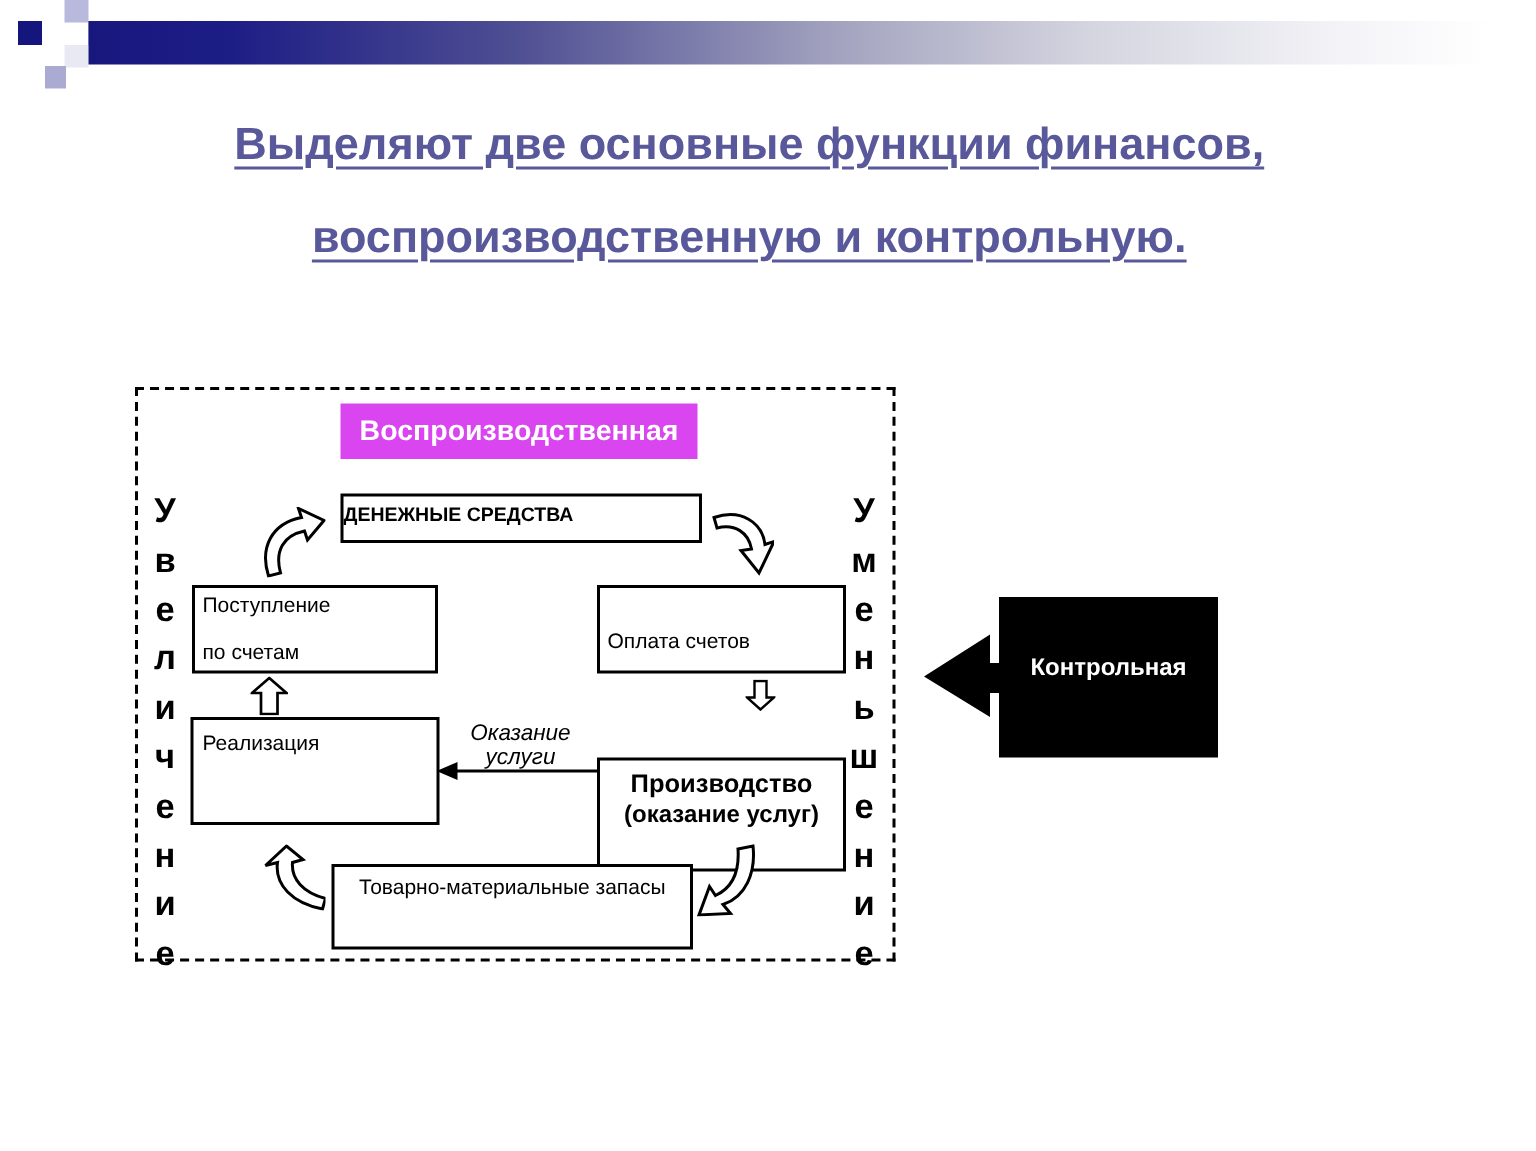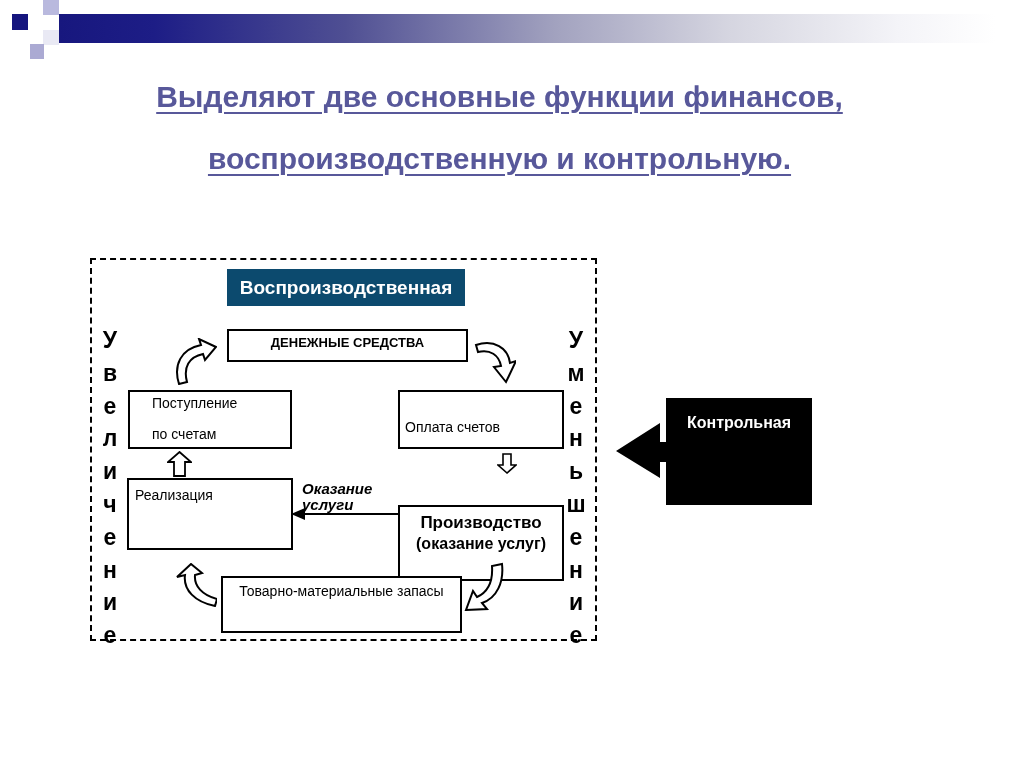--- a/index.html
+++ b/index.html
@@ -26,34 +26,34 @@
   }
   .title .line{text-decoration:underline;text-decoration-thickness:2px;text-underline-offset:5px;}
   
   .frame{
     position:absolute;left:90px;top:258px;width:507px;height:383px;
     border:2px dashed #000;box-sizing:border-box;
   }
   
   .box{position:absolute;border:2px solid #000;background:#fff;box-sizing:border-box;}
   .box-header{
-    left:227px;top:269px;width:238px;height:37px;background:#0c4a6e;color:#fff;border:none;
+    left:227px;top:269px;width:238px;height:37px;background:#d946ef;color:#fff;border:none;
     display:flex;align-items:center;justify-content:center;font-size:19px;font-weight:bold;
   }
-  .box-cash{left:227px;top:329px;width:241px;height:33px;font-size:13px;font-weight:bold;text-align:center;padding-top:4px;}
-  .box-receipts{left:128px;top:390px;width:164px;height:59px;font-size:14px;padding:3px 0 0 22px;}
+  .box-cash{left:227px;top:329px;width:241px;height:33px;font-size:13px;font-weight:bold;padding-top:4px;}
+  .box-receipts{left:128px;top:390px;width:164px;height:59px;font-size:14px;padding:3px 0 0 5px;}
   .box-receipts .l2{margin-top:15px;}
   .box-payment{left:398px;top:390px;width:166px;height:59px;font-size:14px;padding:27px 0 0 5px;}
   .box-sales{left:127px;top:478px;width:166px;height:72px;font-size:14px;padding:7px 0 0 6px;}
   .box-production{left:398px;top:477px;width:166px;height:76px;text-align:center;font-weight:bold;font-size:17px;line-height:21px;padding-top:5px;margin-top:28px;}
   .box-production .l3{font-size:16px;}
   .box-inventory{left:221px;top:576px;width:241px;height:57px;font-size:14px;text-align:center;padding-top:5px;}
   .box-control{
     position:absolute;left:666px;top:398px;width:146px;height:107px;background:#000;color:#fff;
-    box-sizing:border-box;text-align:center;padding-top:16px;font-size:16px;font-weight:bold;
+    box-sizing:border-box;text-align:center;padding-top:39px;font-size:16px;font-weight:bold;
   }
   
   .rail{position:absolute;top:324px;width:26px;font-size:23px;font-weight:bold;text-align:center;}
   .rail span{display:block;height:32.8px;line-height:32.8px;}
   .rail-left{left:97px;}
   .rail-right{left:563px;}
   
   .arr{position:absolute;}
   .arr-tl{left:171px;top:338px;}
   .arr-tr{left:474px;top:338px;}
@@ -61,22 +61,22 @@
   .arr-br{left:464px;top:562px;}
   .arr-up{left:167px;top:451px;}
   .arr-down{left:497px;top:453px;}
   .arr-control{left:616px;top:421px;}
   .svc-line{position:absolute;left:303px;top:513px;width:95px;height:0;border-top:2px solid #000;}
   .svc-head{
     position:absolute;left:291px;top:508px;width:0;height:0;
     border-top:6px solid transparent;border-bottom:6px solid transparent;border-right:14px solid #000;
   }
   .svc-label{
-    position:absolute;left:302px;top:481px;width:90px;text-align:left;
-    font-style:italic;font-weight:bold;font-size:15px;line-height:16px;
+    position:absolute;left:302px;top:481px;width:90px;text-align:center;
+    font-style:italic;font-weight:normal;font-size:15px;line-height:16px;
   }
 </style>
 </head>
 <body>
 
 <div class="slide">
 
   <div class="sq sq1"></div>
   <div class="sq sq2"></div>
   <div class="sq sq3"></div>

